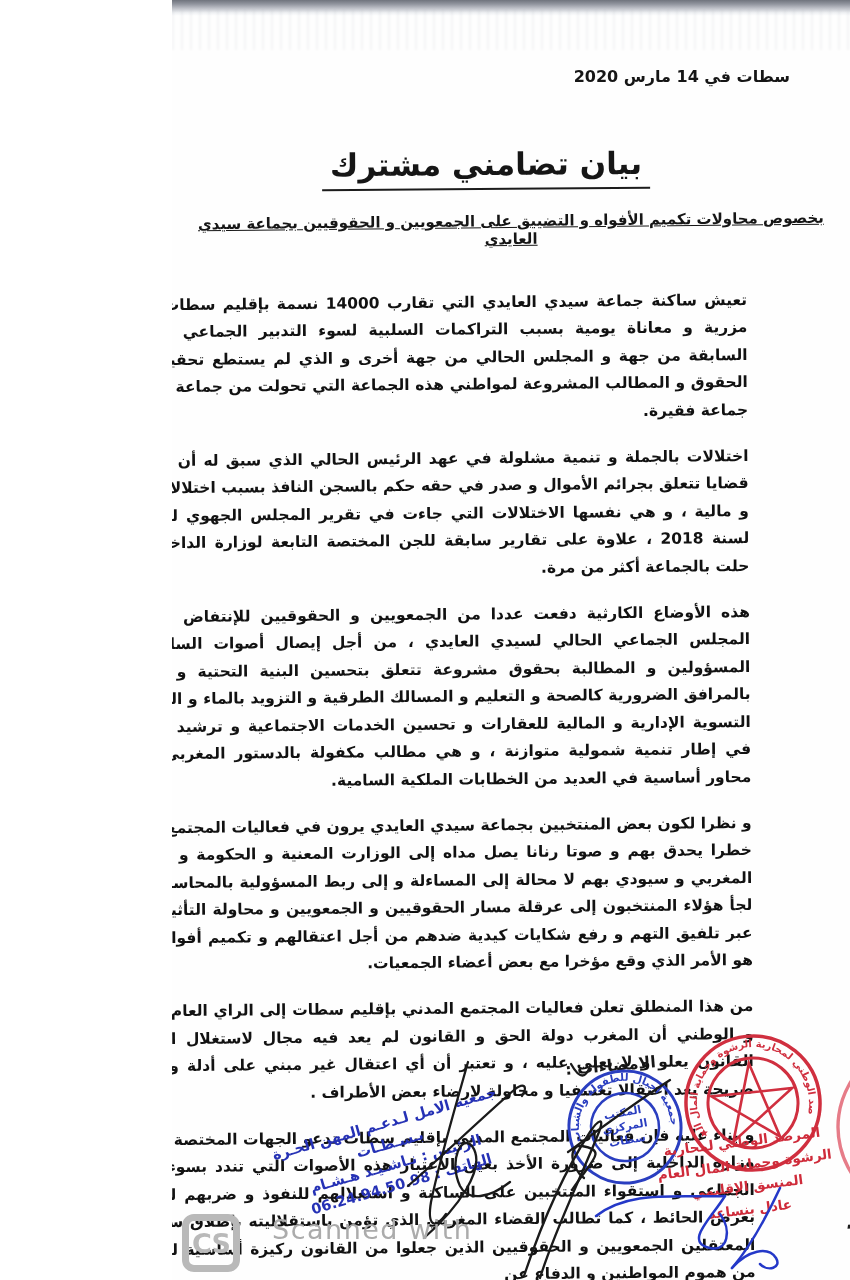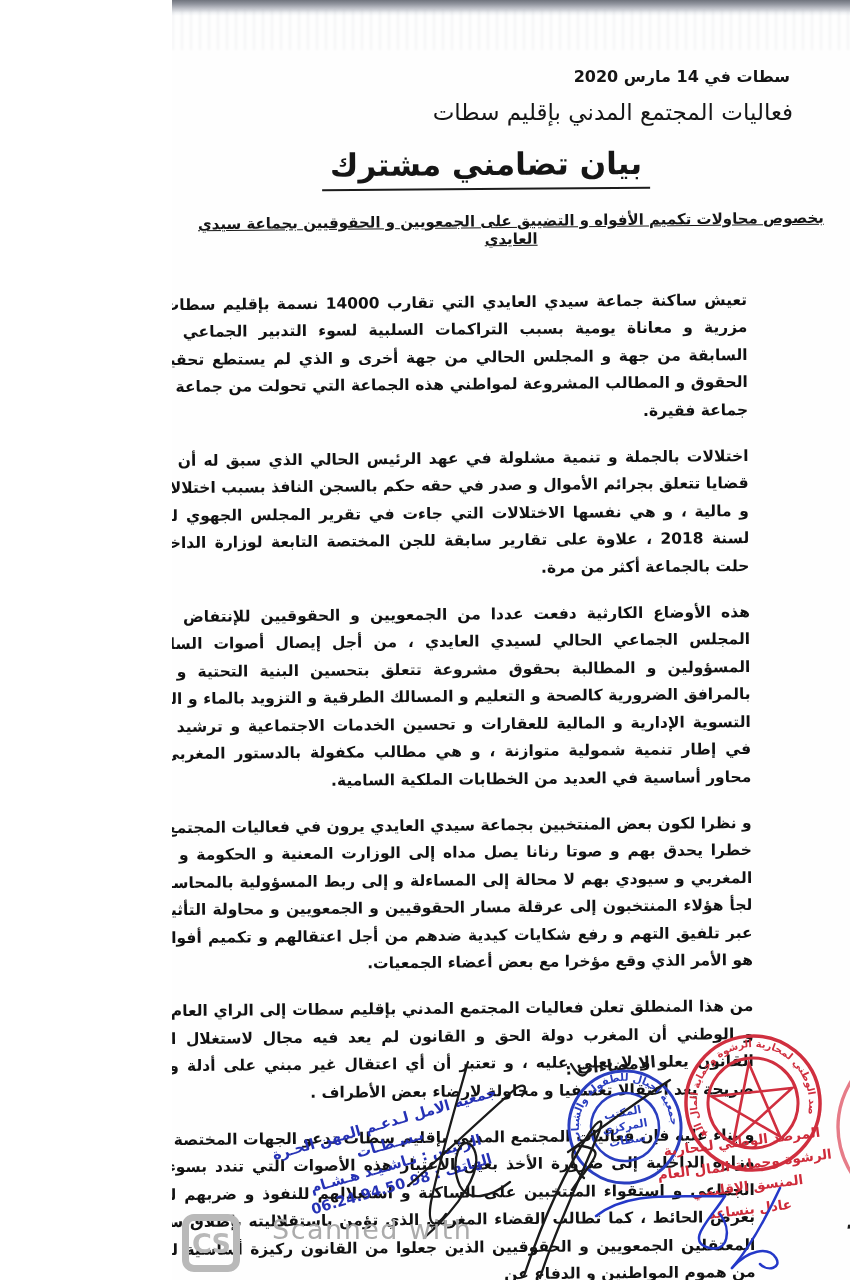--- a/index.html
+++ b/index.html
@@ -92,21 +92,20 @@
 </style>
 </head>
 <body>
 
 <div class="page">
 
   <div class="scan-top-band"></div>
   <div class="scan-top-noise"></div>
 
   <div class="date-line">سطات في 14 مارس 2020</div>
-  <div class="org-line">فعاليات المجتمع المدني بإقليم سطات</div>
   <div class="doc-title">بيان تضامني مشترك</div>
   <div class="doc-subtitle">بخصوص محاولات تكميم الأفواه و التضييق على الجمعويين و الحقوقيين بجماعة سيدي العايدي</div>
 
   <div class="body-text">
     <p>تعيش ساكنة جماعة سيدي العايدي التي تقارب 14000 نسمة  بإقليم سطات أوضاعا مزرية و معاناة يومية بسبب التراكمات السلبية لسوء التدبير الجماعي للمجالس السابقة من جهة و المجلس الحالي من جهة أخرى و الذي لم يستطع تحقيق أبسط الحقوق و المطالب المشروعة لمواطني هذه الجماعة التي تحولت من جماعة غنية إلى جماعة فقيرة.</p>
     <p>اختلالات بالجملة و تنمية مشلولة في عهد الرئيس الحالي الذي سبق له أن  توبع في قضايا تتعلق بجرائم الأموال و صدر في حقه حكم بالسجن النافذ بسبب اختلالات إدارية و مالية ، و هي نفسها الاختلالات التي جاءت في تقرير المجلس الجهوي للحسابات لسنة 2018 ، علاوة على تقارير سابقة للجن المختصة التابعة لوزارة الداخلية التي حلت بالجماعة أكثر من مرة.</p>
     <p>هذه الأوضاع الكارثية دفعت عددا من الجمعويين و الحقوقيين للإنتفاض في وجه المجلس الجماعي الحالي  لسيدي العايدي ، من أجل إيصال أصوات الساكنة إلى المسؤولين و المطالبة بحقوق مشروعة تتعلق بتحسين البنية التحتية و النهوض بالمرافق الضرورية كالصحة و التعليم و المسالك الطرقية و التزويد بالماء و الكهرباء و التسوية الإدارية و المالية للعقارات و تحسين الخدمات الاجتماعية و ترشيد النفقات في إطار تنمية شمولية متوازنة ، و هي مطالب مكفولة بالدستور المغربي شكلت محاور أساسية في العديد من الخطابات الملكية السامية.</p>
     <p>و نظرا لكون بعض المنتخبين بجماعة سيدي العايدي  يرون في فعاليات المجتمع المدني  خطرا يحدق بهم و صوتا رنانا يصل مداه إلى الوزارت المعنية و الحكومة و البرلمان المغربي  و سيودي بهم لا محالة إلى المساءلة و إلى ربط المسؤولية بالمحاسبة ، فقد لجأ هؤلاء المنتخبون إلى عرقلة مسار الحقوقيين و الجمعويين و محاولة التأثير عليهم عبر تلفيق التهم و رفع شكايات كيدية ضدهم من أجل اعتقالهم و تكميم أفواههم ، و هو الأمر الذي وقع مؤخرا مع بعض أعضاء الجمعيات.</p>
     <p>من هذا المنطلق تعلن فعاليات المجتمع المدني بإقليم سطات  إلى الراي العام المحلي و الوطني أن  المغرب دولة الحق و القانون لم يعد فيه مجال لاستغلال النفوذ و القانون يعلو و لا يعلى عليه ، و تعتبر أن أي اعتقال غير مبني على أدلة واضحة و صريحة يعد اعتقالا تعسفيا و محاولة لارضاء بعض الأطراف .</p>
     <p>و بناء عليه فإن فعاليات المجتمع المدني بإقليم سطات تدعو الجهات المختصة و خاصة وزارة الداخلية إلى ضرورة الأخذ بعين الاعتبار هذه الأصوات التي تندد بسوء التدبير الجماعي و استقواء المنتخبين على الساكنة و استغلالهم للنفوذ و ضربهم للقوانين بعرض الحائط ، كما تطالب القضاء المغربي الذي تؤمن باستقلاليته بإطلاق سراح كل المعتقلين الجمعويين و الحقوقيين الذين جعلوا من القانون ركيزة أساسية للتخفيف من هموم المواطنين و الدفاع عن</p>

